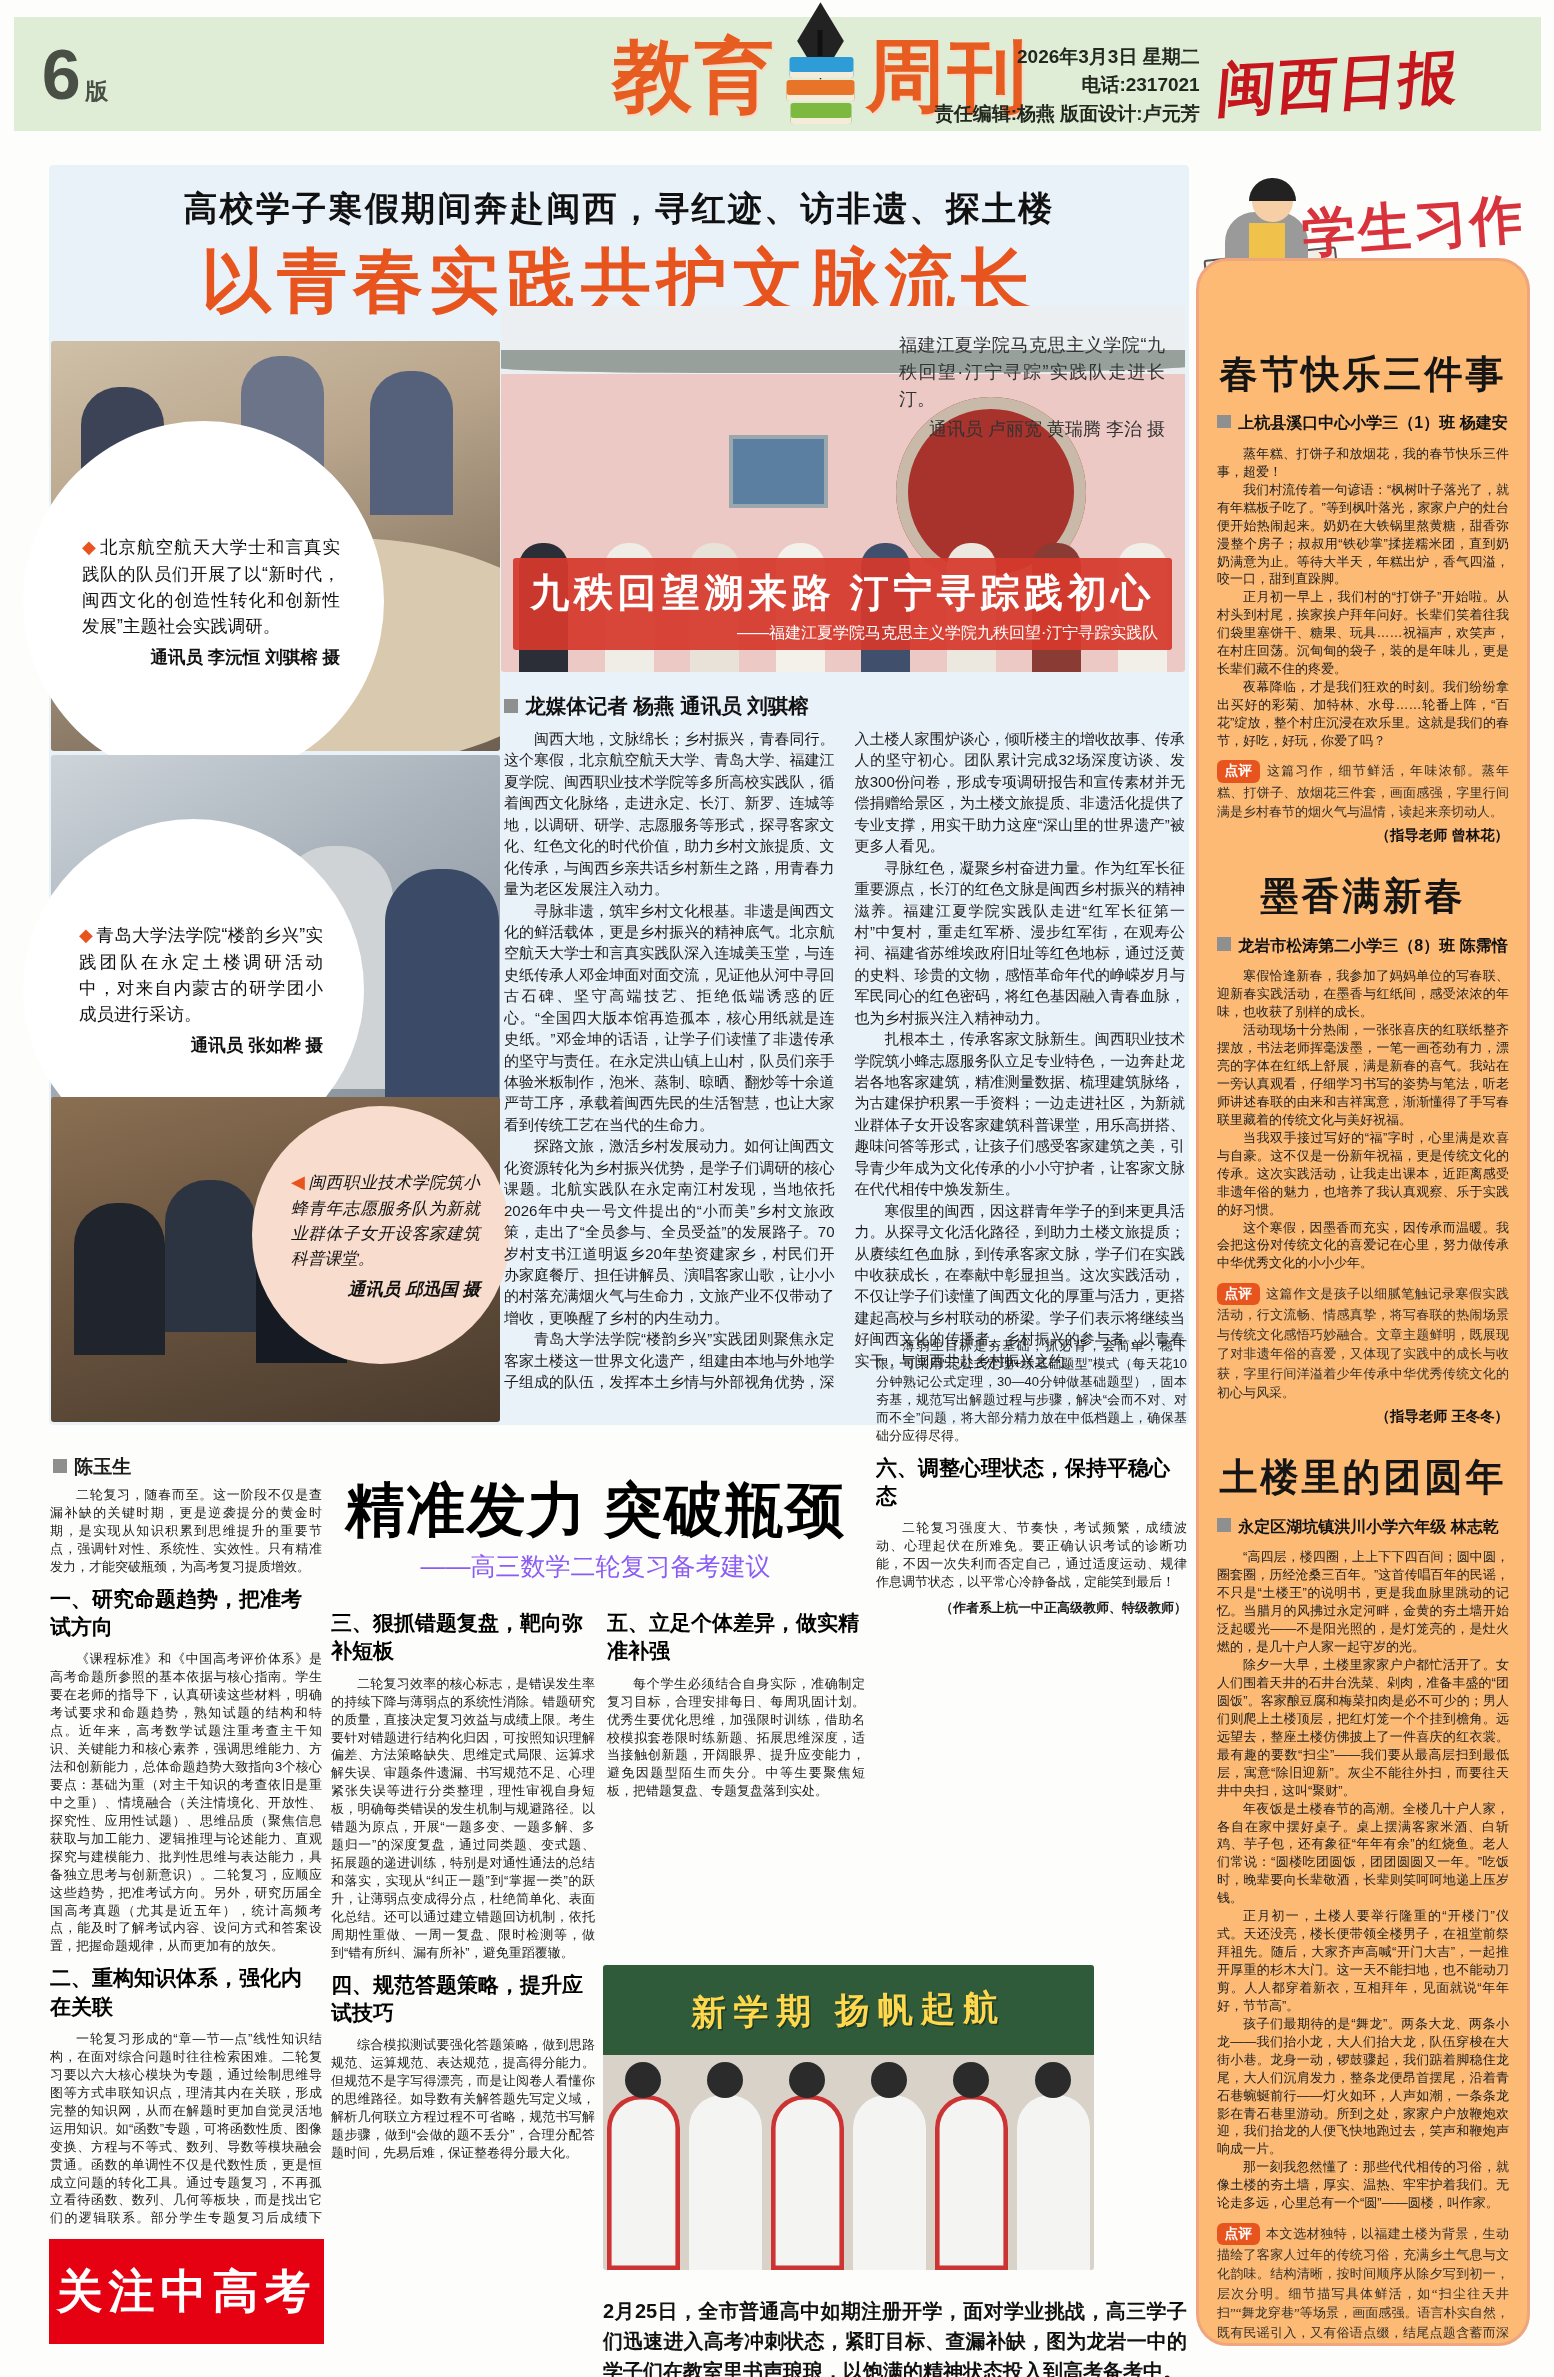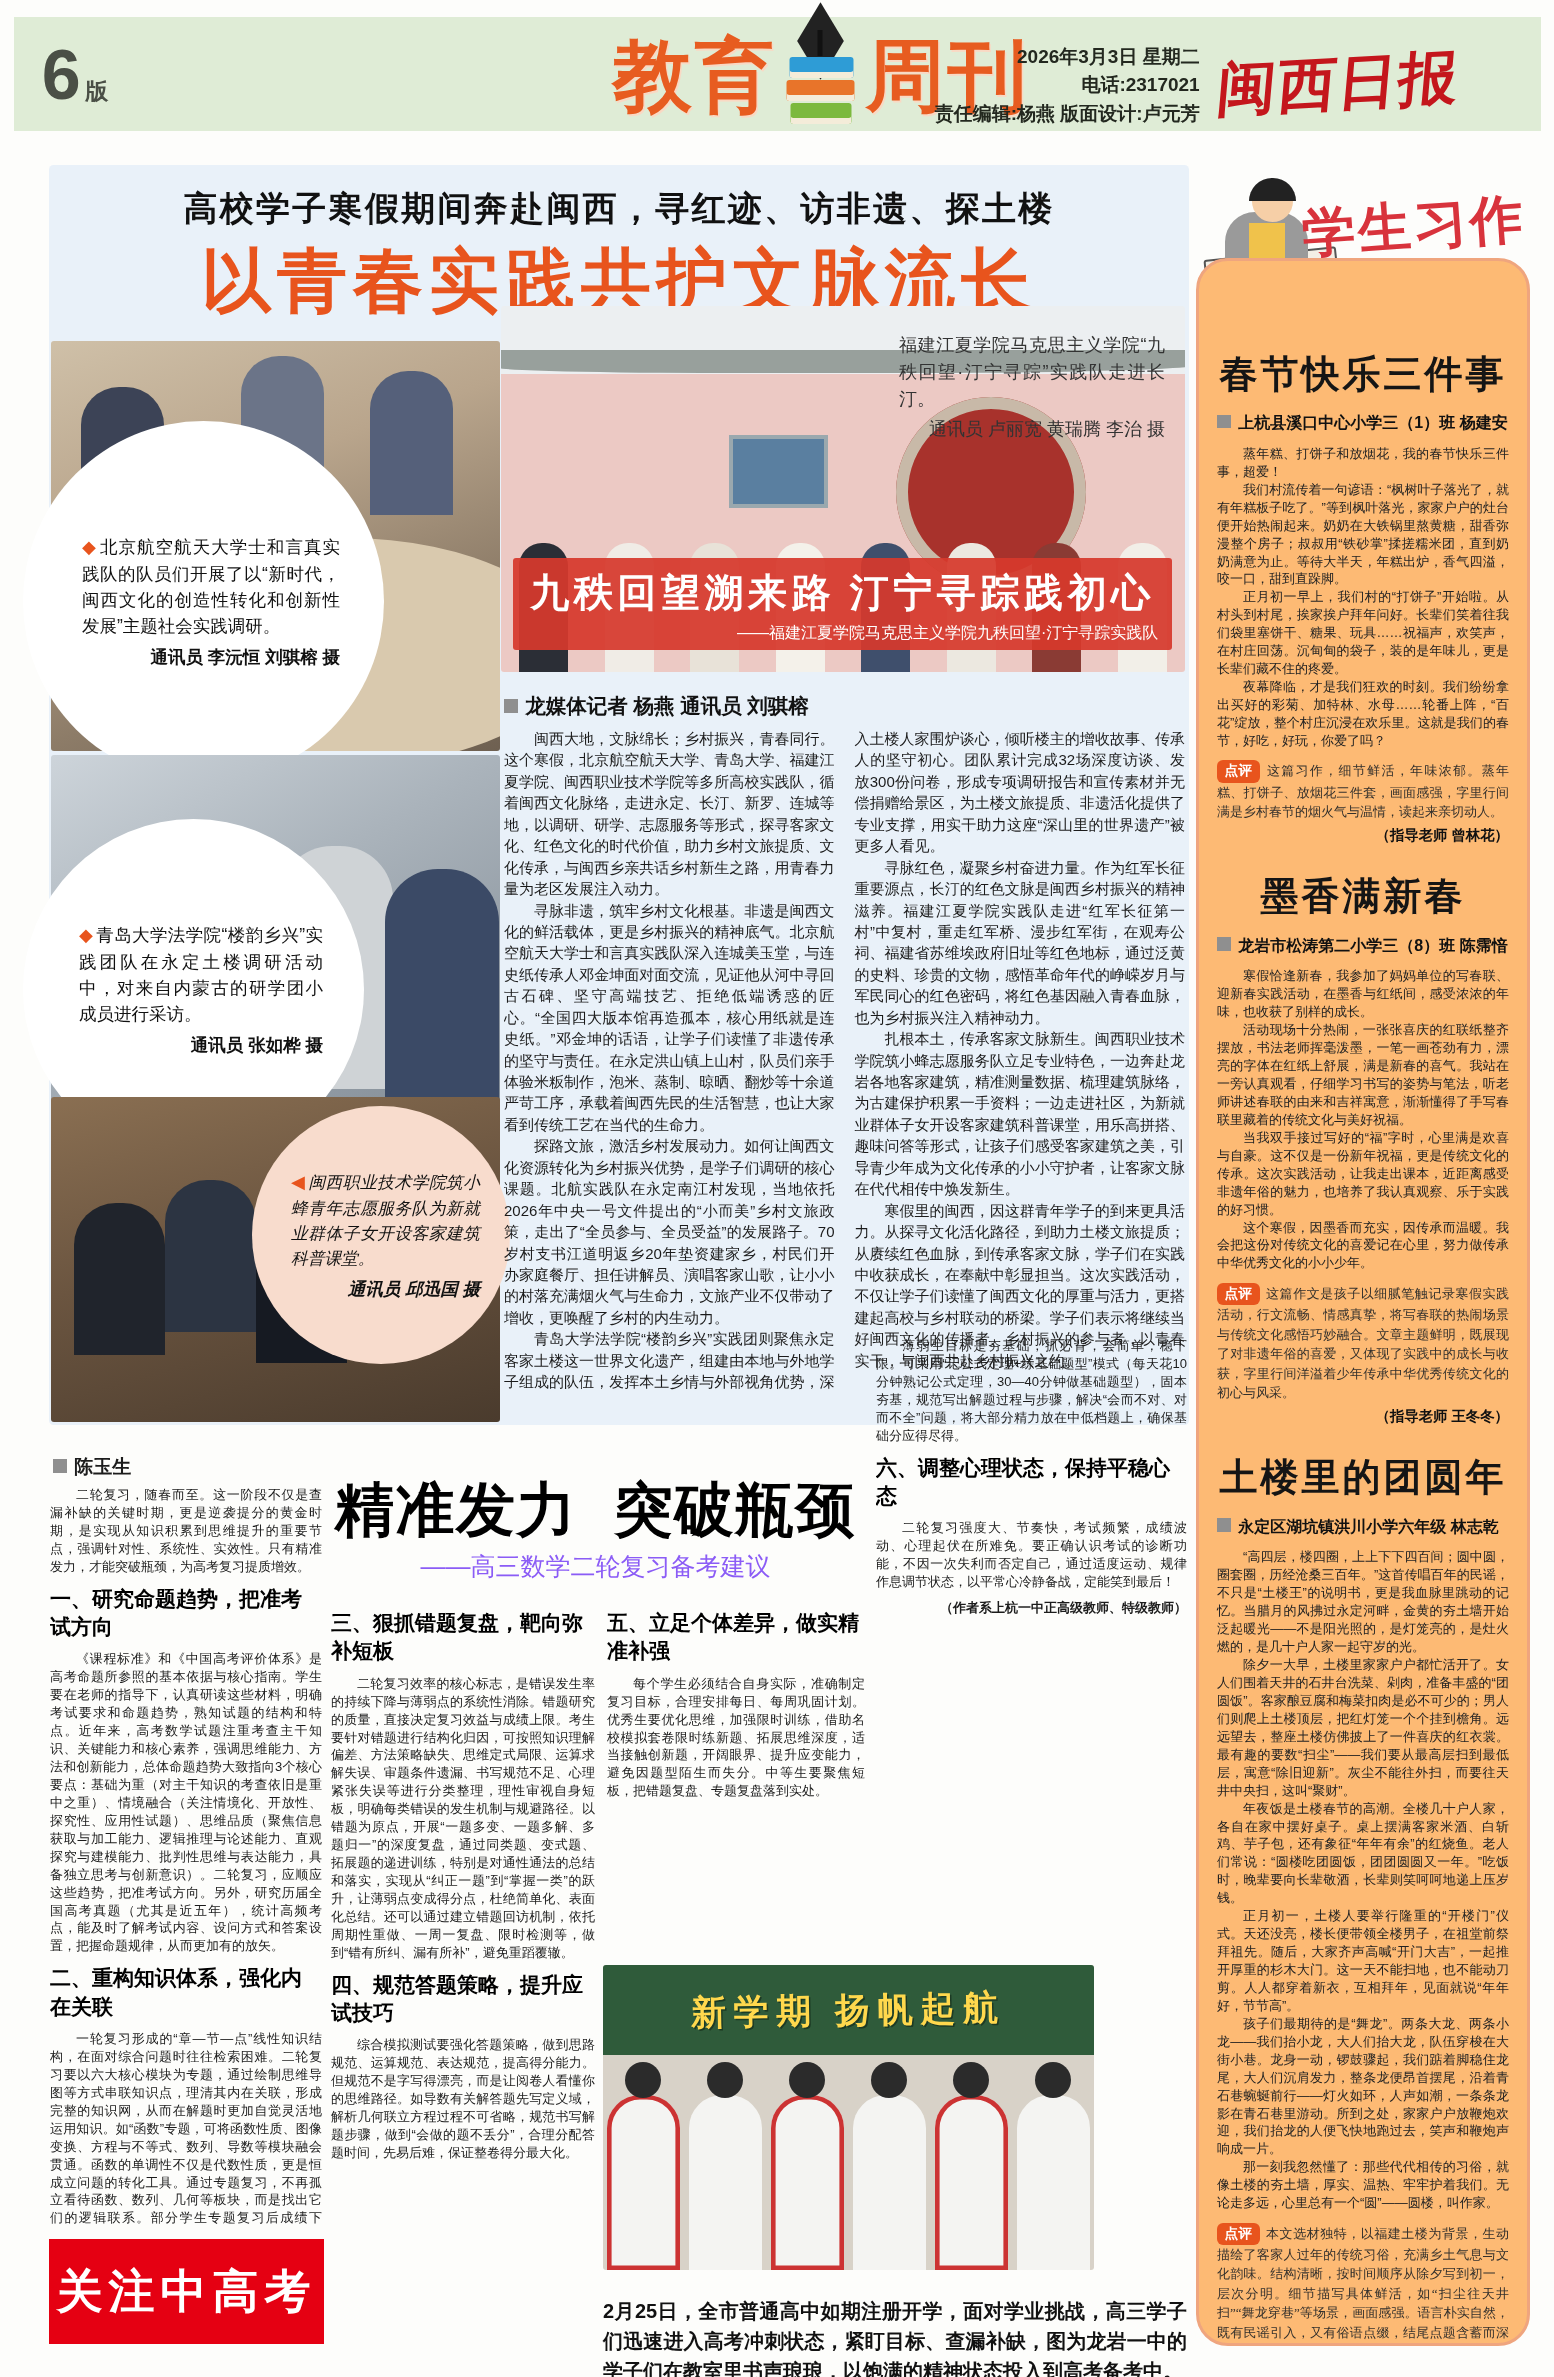--- a/index.html
+++ b/index.html
@@ -87,21 +87,21 @@
   
   .xbyline{position:absolute;left:53px;top:1454px;font-size:19px;font-weight:bold;}
   .xcol{position:absolute;overflow:hidden;}
   .xp{margin:0;font-size:13px;line-height:1.38;text-align:justify;text-indent:2em;color:#1b1b1b;}
   .xh{font-size:21px;font-weight:900;line-height:1.35;margin:9px 0;color:#000;}
   .xc1{left:50px;top:1486px;width:272px;height:740px;}
   .xc2{left:331px;top:1600px;width:264px;height:747px;}
   .xc3{left:607px;top:1600px;width:258px;height:326px;}
   .xc4{left:876px;top:1337px;width:311px;height:592px;}
   .xtitle{position:absolute;left:326px;top:1471px;width:539px;text-align:center;font-size:59px;font-weight:900;
-          letter-spacing:1.5px;white-space:nowrap;color:#000;font-family:Liberation Mono, monospace;}
+          letter-spacing:1.5px;white-space:nowrap;color:#000;font-family:Liberation Serif, serif;}
   .xsub{position:absolute;left:326px;top:1550px;width:539px;text-align:center;font-size:25px;font-weight:normal;color:#8b5cf6;}
   .redbox{position:absolute;left:49px;top:2239px;width:275px;height:105px;background:#e50012;color:#fff;
           font-size:46px;font-weight:900;letter-spacing:6px;text-align:center;line-height:105px;}
   .authnote{font-size:13px;text-align:right;margin-top:7.6px;font-weight:bold;}
   
   .xphoto{position:absolute;left:603px;top:1937px;width:491px;height:305px;border-radius:3px;overflow:hidden;
           background:linear-gradient(#d8d2c8 0 100%);margin-top:28px;}
   .xboard{position:absolute;left:0;top:0;width:100%;height:90px;background:#2f5b3a;display:flex;align-items:center;justify-content:center;}
   .xboard span{color:#ffd84d;font-size:35px;font-weight:900;letter-spacing:7.6px;transform:rotate(-1deg);
                text-shadow:1.5px 1.5px 0 #1c3a24;font-family:"Liberation Serif",serif;}

